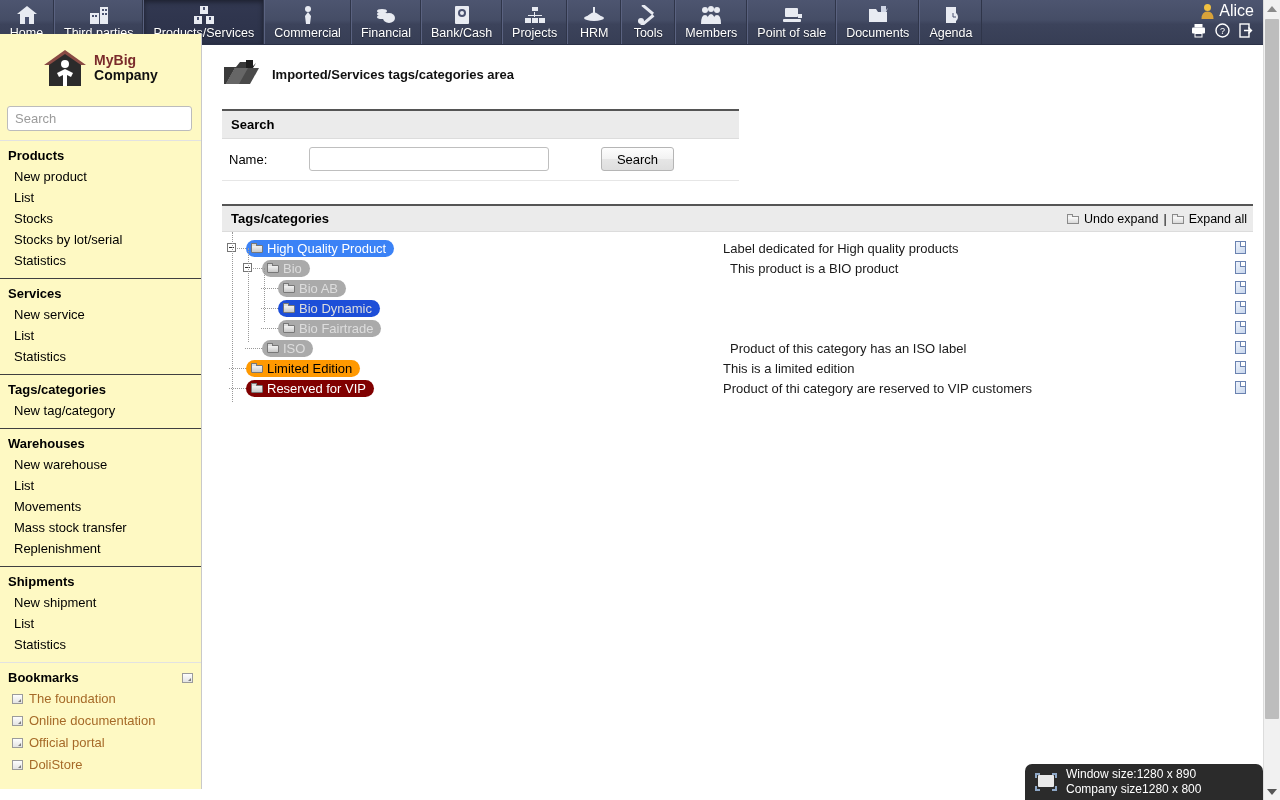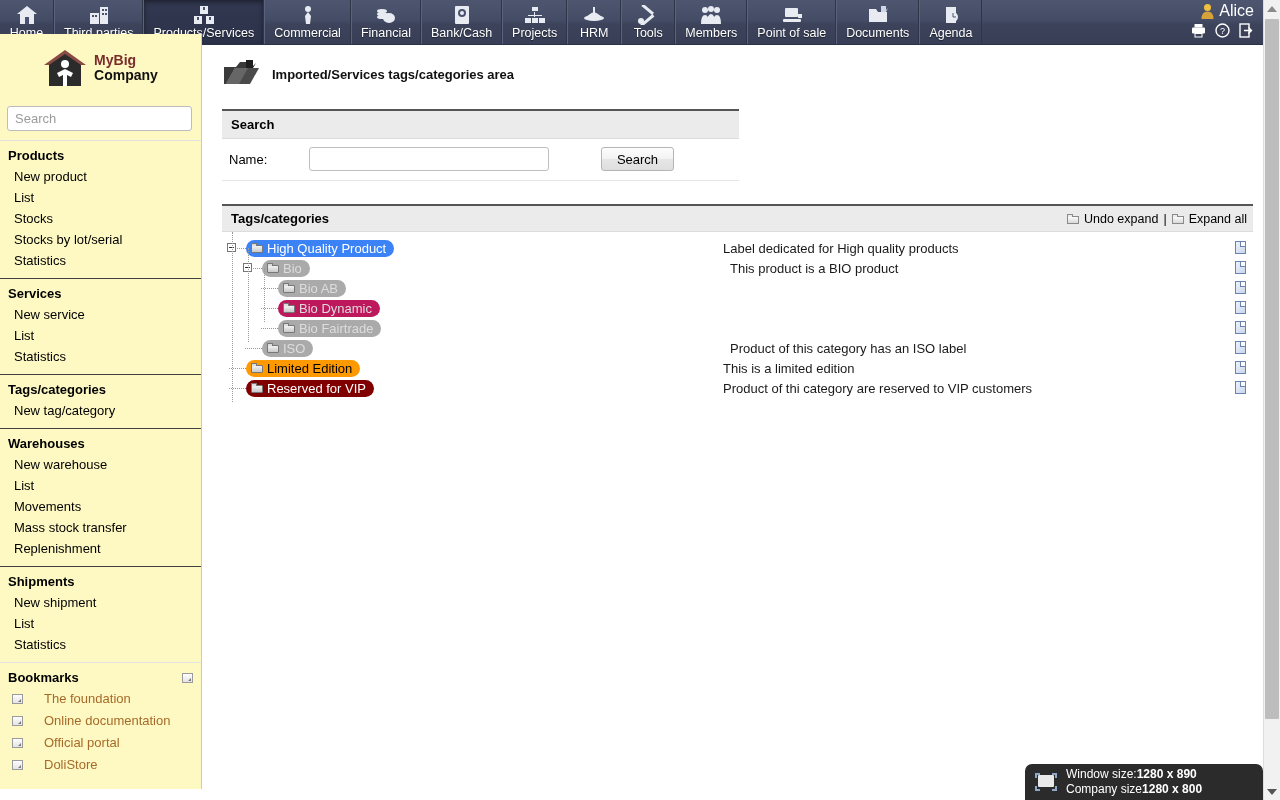--- a/index.html
+++ b/index.html
@@ -123,21 +123,21 @@
     line-height: 17px;
   }
 
   #bookmarks { border-top: 1px solid #e2e2e2; padding: 5px 0 0 0; }
   #bmhead {
     display: flex; align-items: center;
     padding: 2px 8px 3px 8px;
   }
   #bmhead .menutitle { padding: 0; flex: 1; }
   .bmitem {
-    display: flex; align-items: center; gap: 21px;
+    display: flex; align-items: center; gap: 6px;
     padding: 2px 0 2px 12px;
     color: #a66a28;
     font-size: 13px; line-height: 18px;
     cursor: pointer;
     text-align: center;
   }
   .minibox {
     width: 11px; height: 10px;
     border: 1px solid #9b9b9b;
     background: linear-gradient(to bottom,#fdfdfd,#e4e4e4);
@@ -395,21 +395,21 @@
     background: #2b2b2b;
     border-radius: 7px 7px 0 0;
     display: flex;
     align-items: center;
     padding: 0 10px;
     gap: 9px;
     color: #fff;
     font-size: 12px;
   }
   #sizebadge .lines { line-height: 15px; white-space: nowrap; }
-  #sizebadge b { font-weight: bold; }
+  #sizebadge b { font-weight: normal; }
   #screenicon {
     width: 22px; height: 18px;
     position: relative;
     flex: none;
   }
   #screenicon .scr {
     position: absolute; left: 3px; top: 2px;
     width: 16px; height: 12px;
     background: #e9e9e9;
     border-radius: 1px;
@@ -758,21 +758,21 @@
               </span>
                     <span>Bio AB</span>
             </span>
           </div>
           <div class="tdesc" style="padding-left: 14px;"></div>
           <div class="tdoc"><span class="docicon"></span></div>
         </div>
         <div class="trow">
           <div class="tleft">
             <span class="hline" style="left: 39px; top: 10px; width: 17px;"></span>
-            <span class="chip" style="left: 56px; background: #be185d; color: rgb(221, 221, 221);">
+            <span class="chip" style="left: 56px; background: #1d4ed8; color: rgb(221, 221, 221);">
               <span class="fold">
                 <span class="b"></span>
                 <span class="t"></span>
               </span>
                     <span>Bio Dynamic</span>
             </span>
           </div>
           <div class="tdesc" style="padding-left: 14px;"></div>
           <div class="tdoc"><span class="docicon"></span></div>
         </div>

